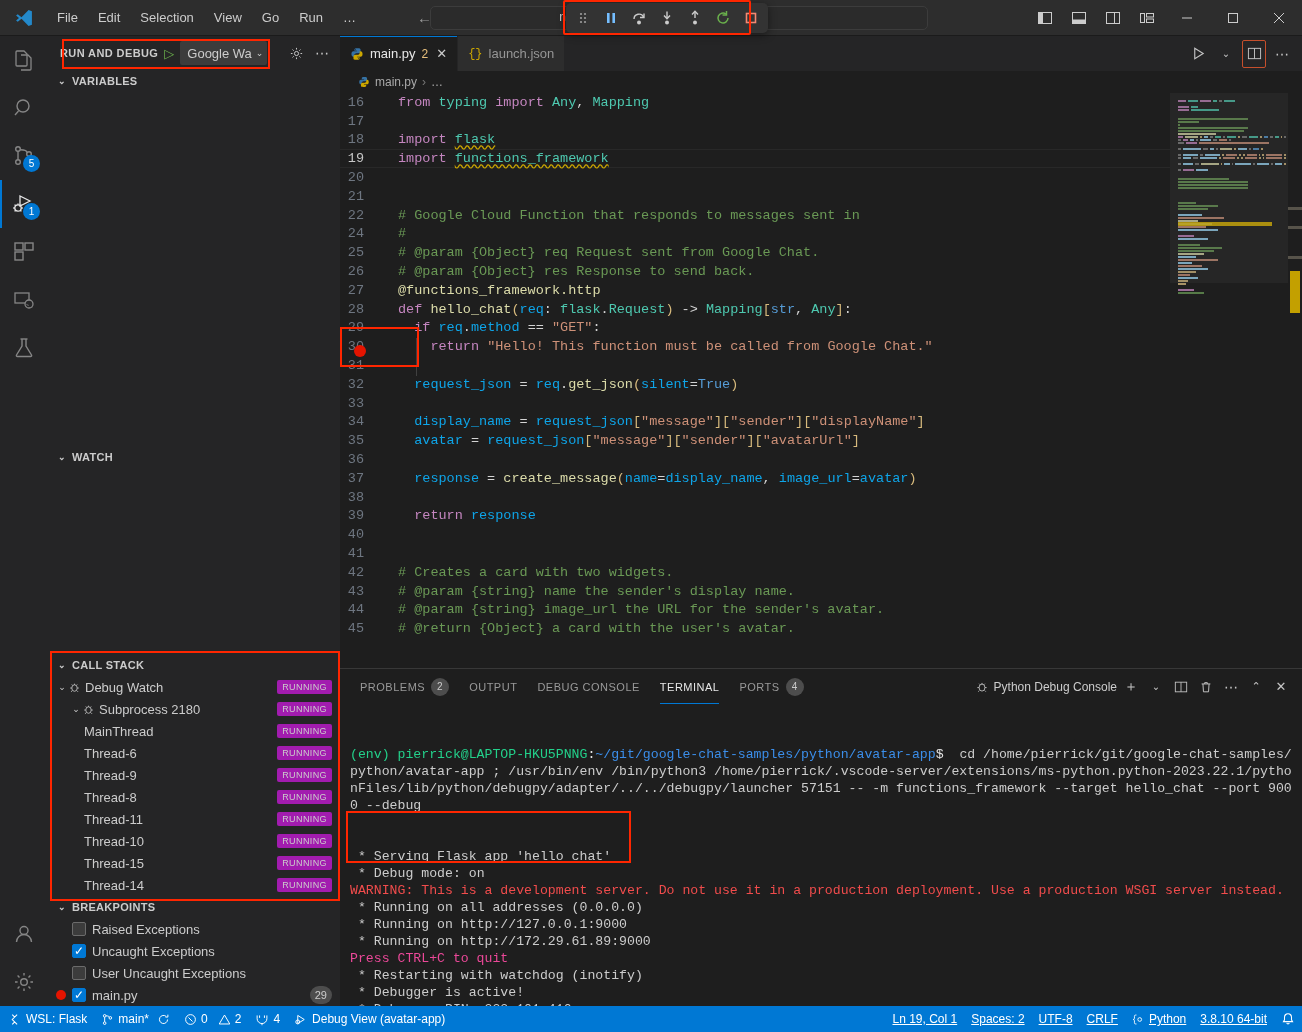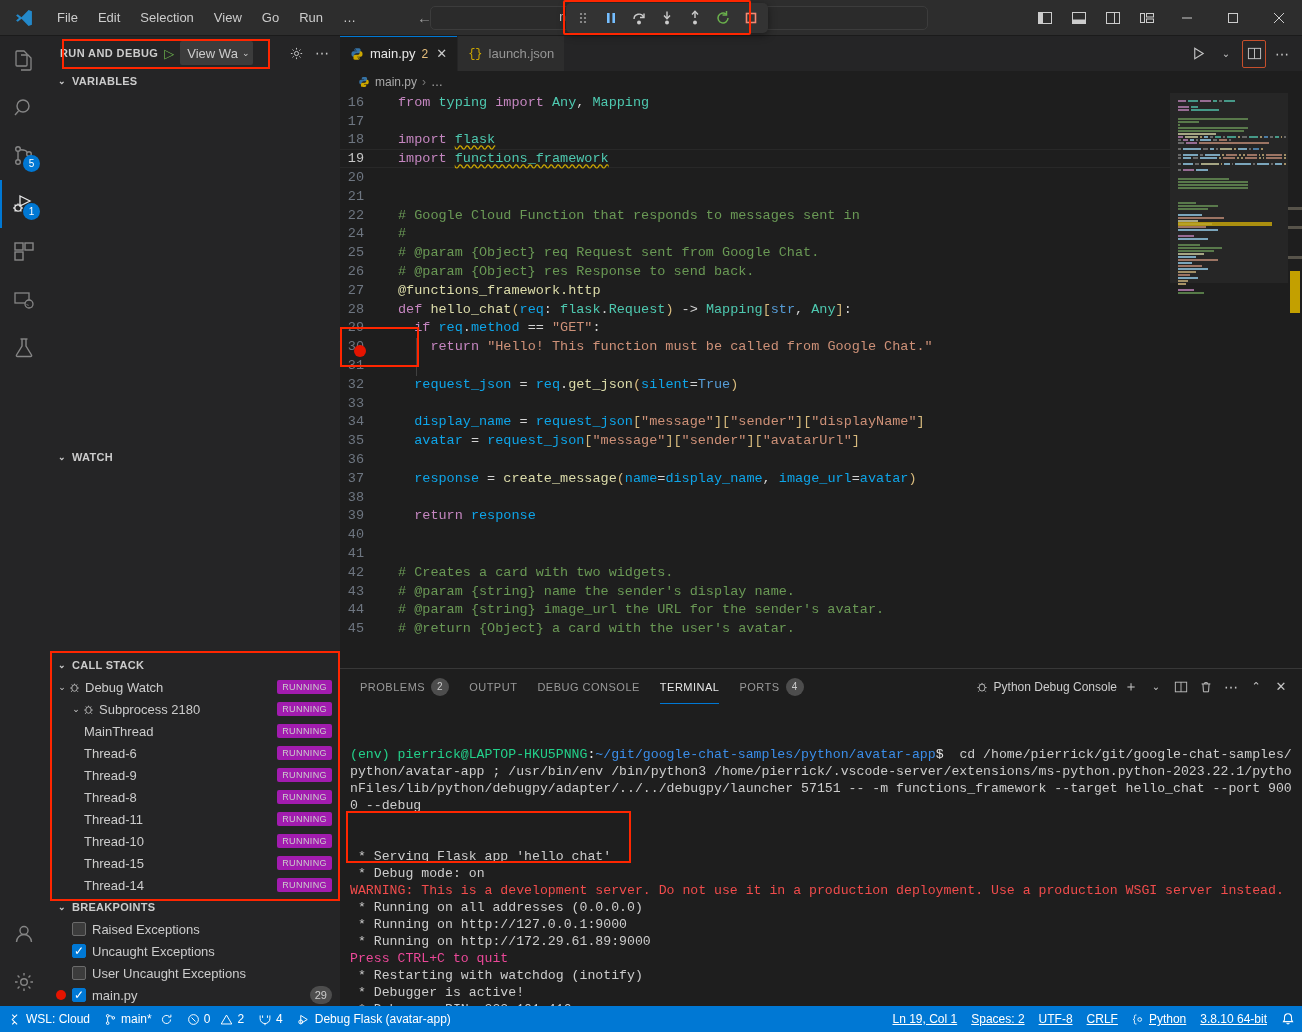--- a/index.html
+++ b/index.html
@@ -450,21 +450,21 @@
         </svg>
     </div>
   </div>
 </div>
 
 <div id="sidebar">
   <div id="sidebar-title">
     <span id="sidebar-title-label">RUN AND DEBUG</span>
     <span id="run-play">▷</span>
     <div id="config-select">
-      <span id="config-select-label">View Wa</span>
+      <span id="config-select-label">Google Wa</span>
       <span style="font-size:9px;">⌄</span>
     </div>
     <div id="sidebar-title-actions">
       <div class="sb-action">
         <svg width="15" height="15" viewBox="0 0 24 24" fill="none" stroke="#c5c5c5" stroke-width="1.6">
             <circle cx="12" cy="12" r="3.3"></circle>
             <path d="M12 3v2.6M12 18.4V21M3 12h2.6M18.4 12H21M5.6 5.6l1.9 1.9M16.5 16.5l1.9 1.9M18.4 5.6l-1.9 1.9M7.5 16.5l-1.9 1.9"></path>
           </svg>
       </div>
       <div class="sb-action" style="color:#c5c5c5;font-size:14px;">⋯</div>
@@ -981,21 +981,21 @@
   </div>
 </div>
 
 <div id="statusbar">
   <div class="sb-item" id="sb-remote">
     <span>
       <svg width="13" height="13" viewBox="0 0 16 16" fill="none" stroke="#ffffff" stroke-width="1.3">
           <path d="M10 2 4 8l6 6M4 2l3 3M4 14l3-3"></path>
         </svg>
     </span>
-    <span>WSL: Cloud</span>
+    <span>WSL: Flask</span>
   </div>
   <div class="sb-item">
     <span>
       <svg width="13" height="13" viewBox="0 0 16 16" fill="none" stroke="#ffffff" stroke-width="1.2">
           <circle cx="4.5" cy="3.5" r="1.6"></circle>
           <circle cx="4.5" cy="12.5" r="1.6"></circle>
           <circle cx="11.5" cy="6" r="1.6"></circle>
           <path d="M4.5 5.1v5.8M6.1 3.5c3 0 4 .8 4 2"></path>
         </svg>
     </span>
@@ -1031,21 +1031,21 @@
     </span>
     <span>4</span>
   </div>
   <div class="sb-item">
     <span>
       <svg width="14" height="13" viewBox="0 0 16 16" fill="none" stroke="#ffffff" stroke-width="1.2">
           <path d="M4 3l8 5-8 5z"></path>
           <circle cx="4" cy="11" r="2.4"></circle>
         </svg>
     </span>
-    <span>Debug Flask (avatar-app)</span>
+    <span>Debug View (avatar-app)</span>
   </div>
 
   <div id="sb-right">
     <div class="sb-item">
       <span>Ln 19, Col 1</span>
     </div>
     <div class="sb-item">
       <span>Spaces: 2</span>
     </div>
     <div class="sb-item">

